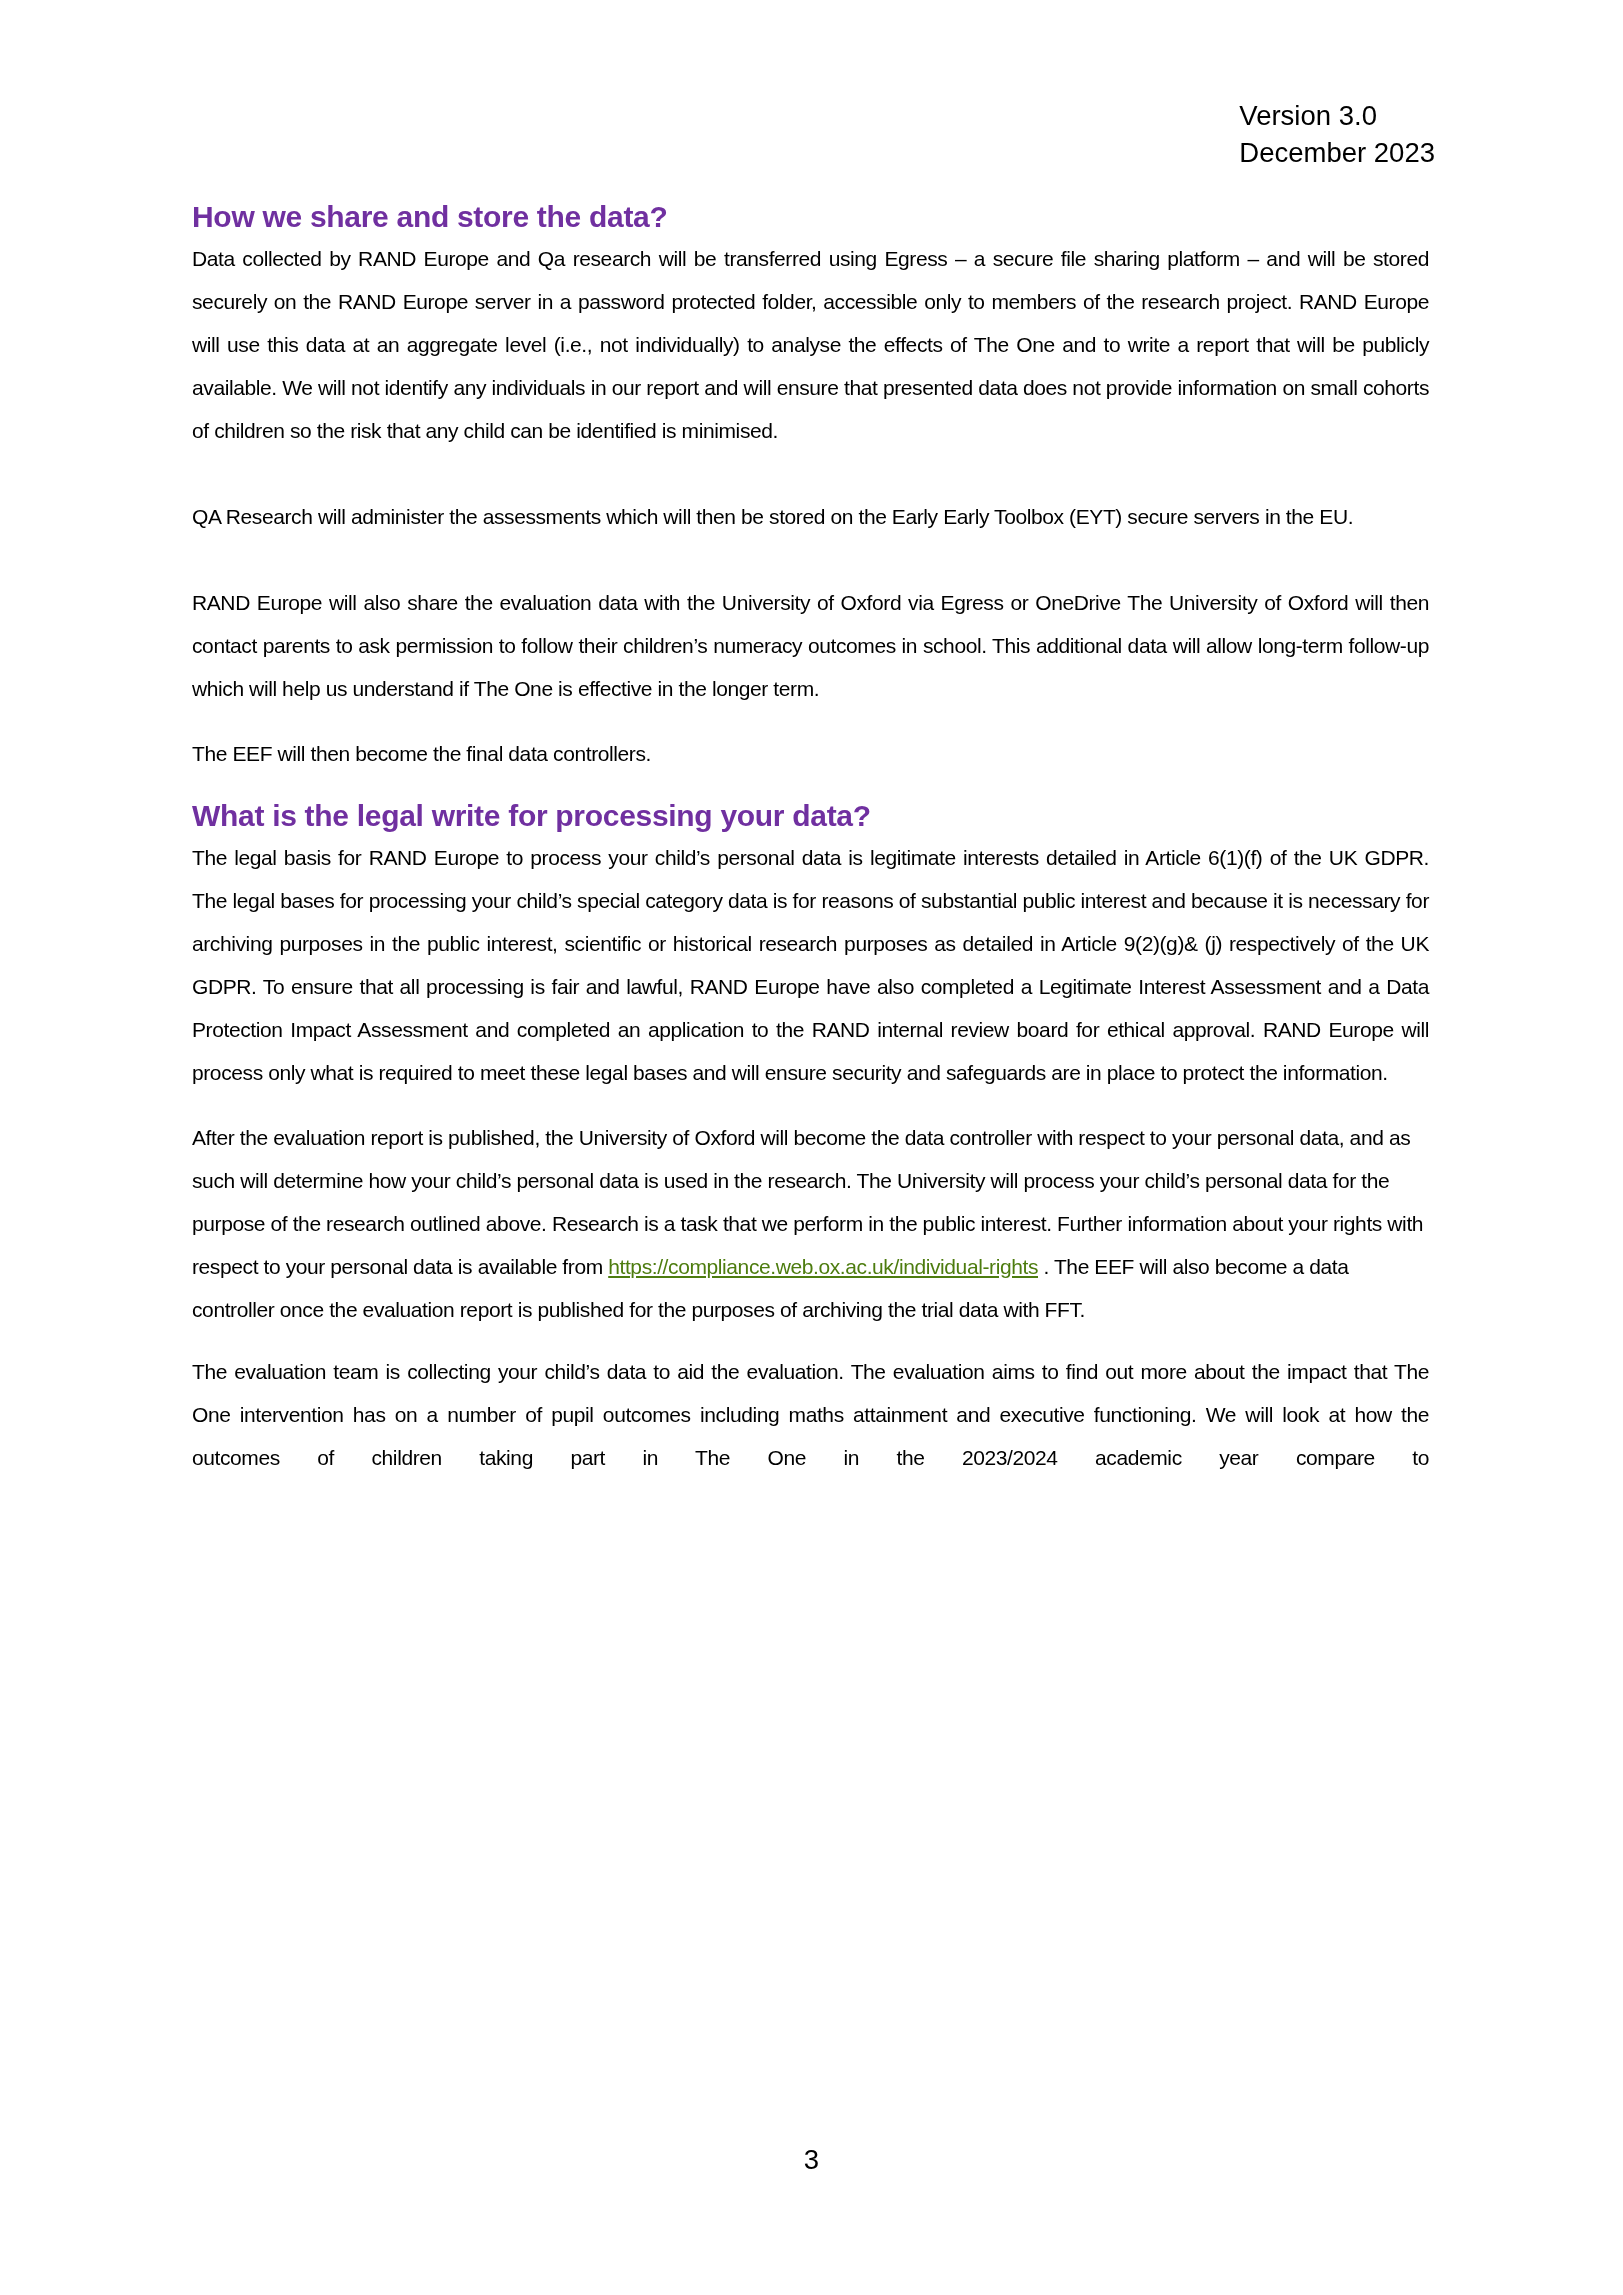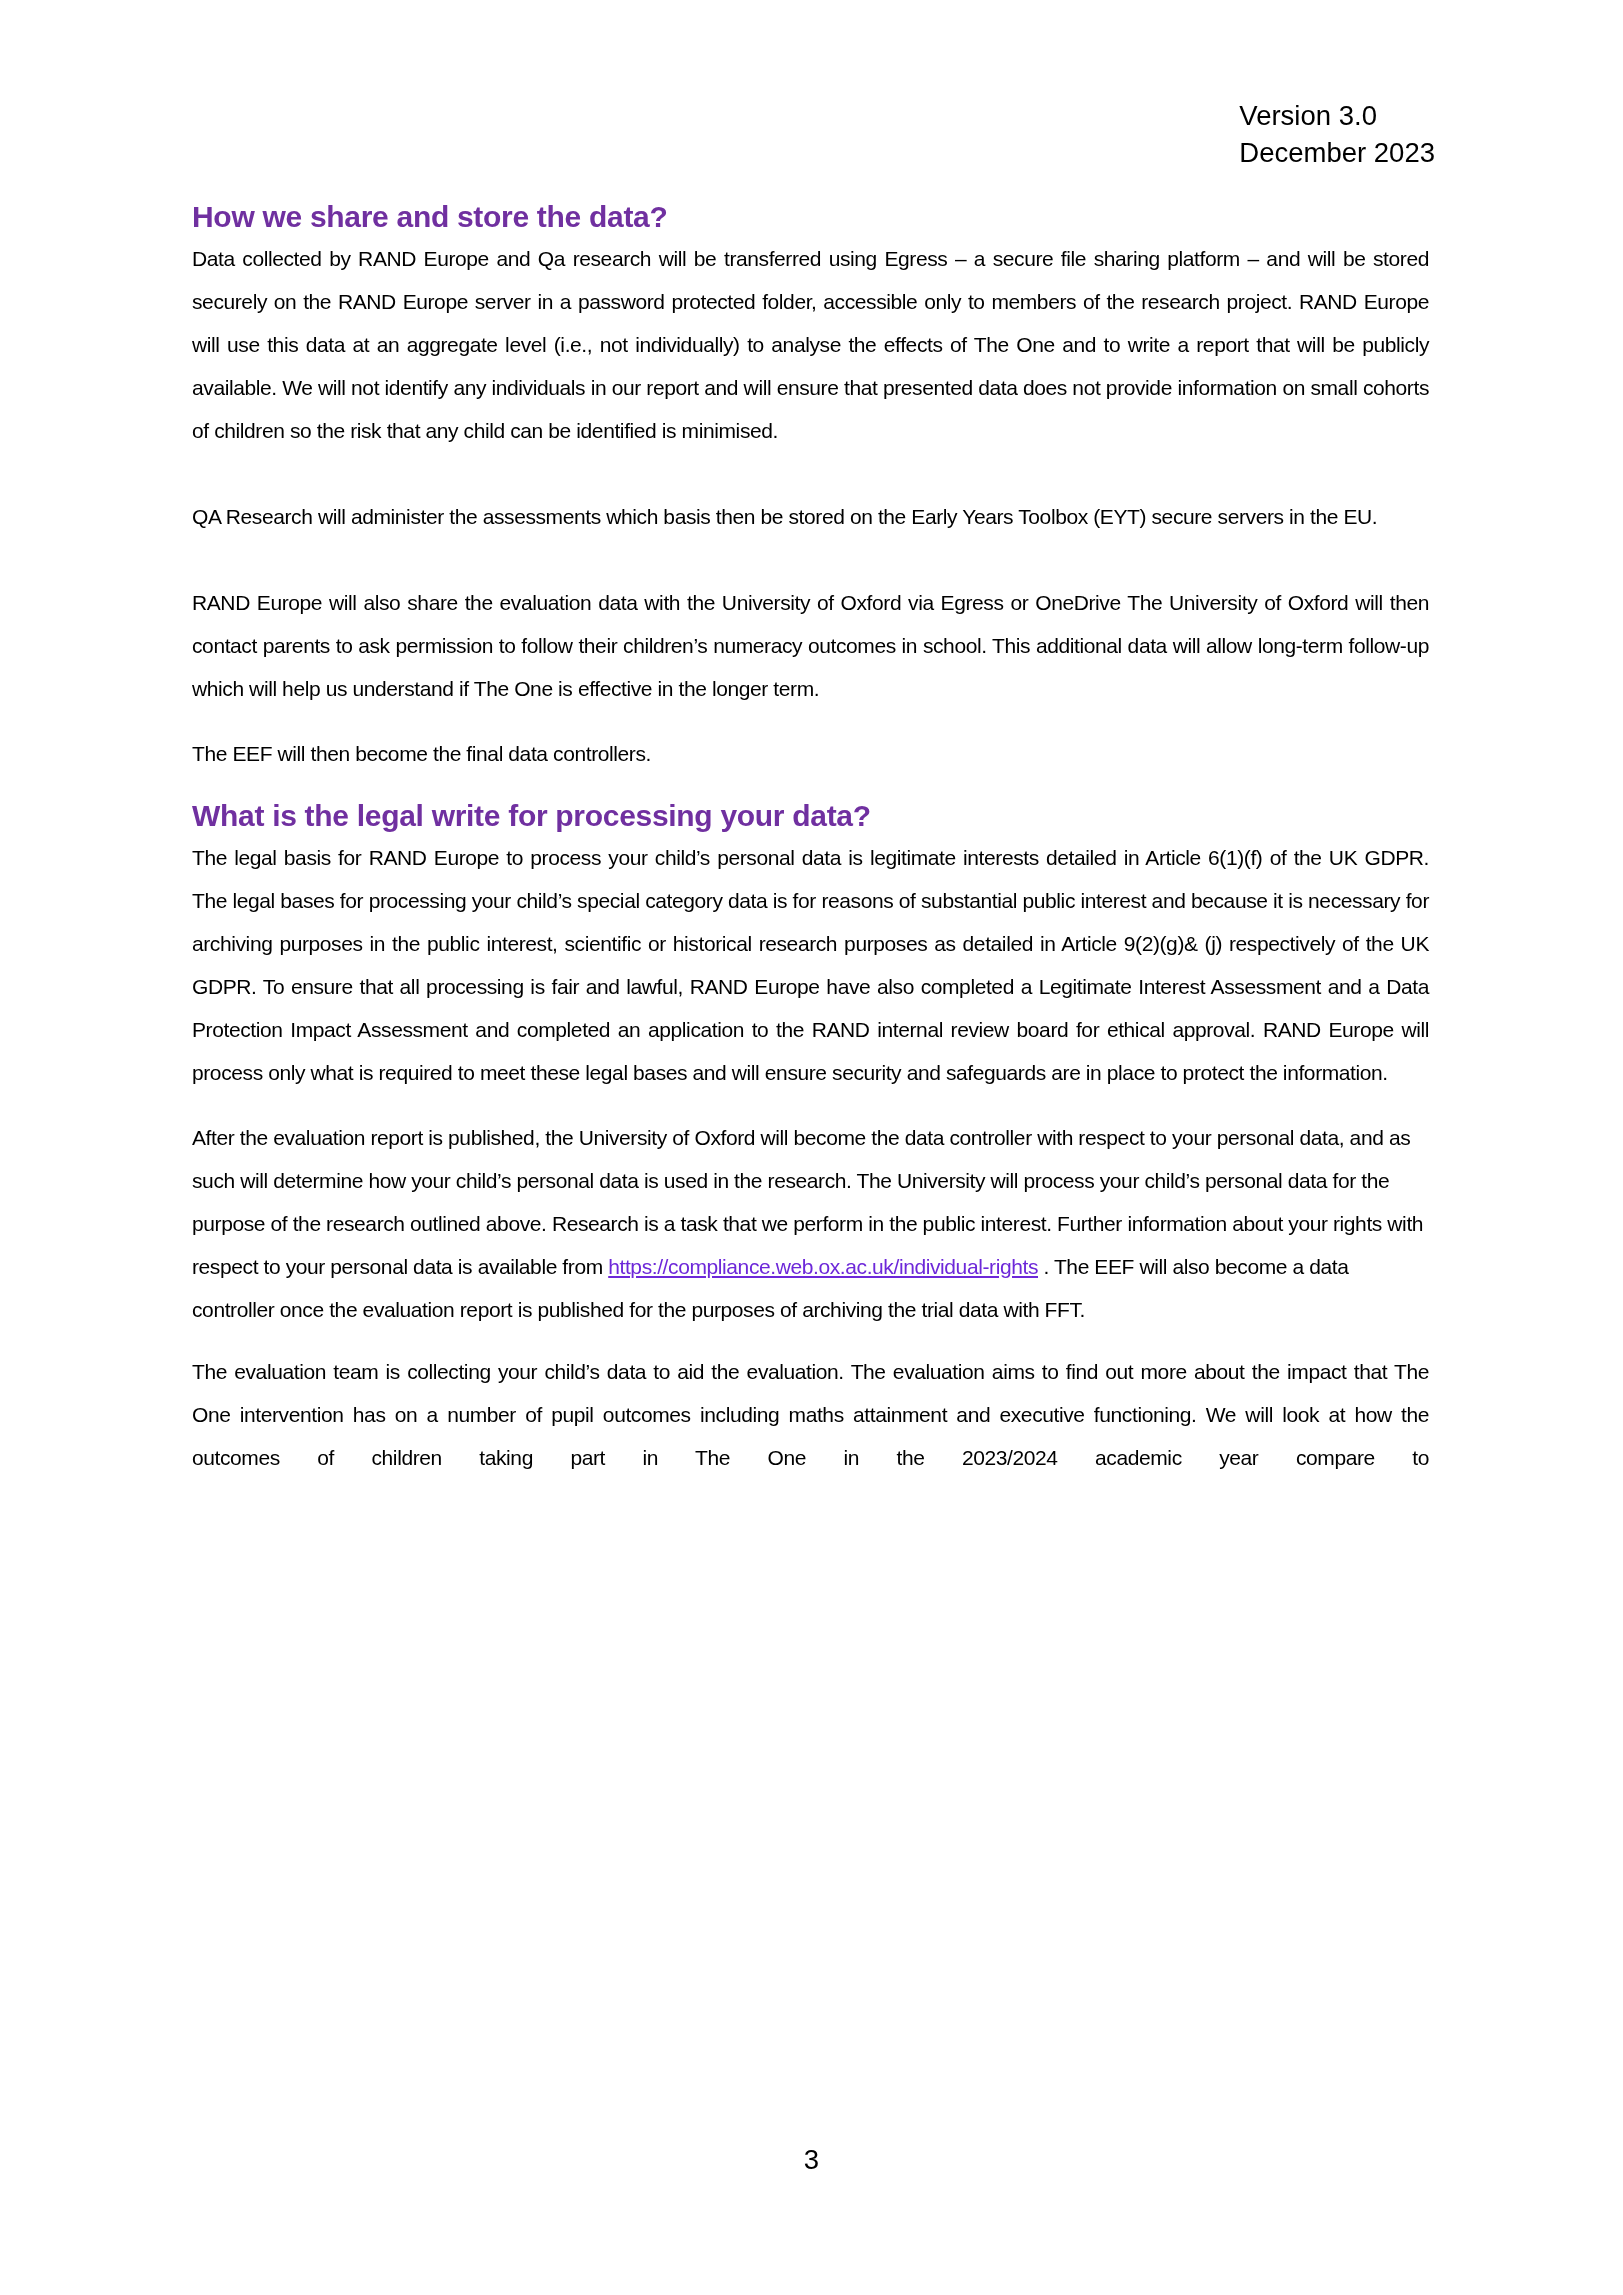--- a/index.html
+++ b/index.html
@@ -10,40 +10,40 @@
                   font-size: 27.5px; line-height: 37px; }
   .content { position: absolute; left: 192px; top: 196px; width: 1237px; }
   h2 { font-size: 30px; font-weight: bold; color: #7030A0; margin: 0; line-height: 41px;
        letter-spacing: -0.3px; }
   p { font-size: 21px; line-height: 43px; margin: 0; letter-spacing: -0.4px; }
   p.just { text-align: justify; }
   p.left { text-align: left; }
   .gap-big { height: 43px; }
   .gap-small { height: 22px; }
   .gap-head { height: 19.6px; }
-  a.link { color: #6d28d9; text-decoration: underline; }
+  a.link { color: #4d7c0f; text-decoration: underline; }
   .page-number { position: absolute; left: 0; width: 1623px; top: 2141px; text-align: center;
                  font-size: 27.5px; line-height: 37px; }
 </style>
 </head>
 <body>
 
 <div class="page">
 
   <div class="header-block">
     <div>Version 3.0</div>
     <div>December 2023</div>
   </div>
 
   <div class="content">
 
     <h2>How we share and store the data?</h2>
     <p class="just">Data collected by RAND Europe and Qa research will be transferred using Egress – a secure file sharing platform – and will be stored securely on the RAND Europe server in a password protected folder, accessible only to members of the research project. RAND Europe will use this data at an aggregate level (i.e., not individually) to analyse the effects of The One and to write a report that will be publicly available. We will not identify any individuals in our report and will ensure that presented data does not provide information on small cohorts of children so the risk that any child can be identified is minimised.</p>
     <div class="gap-big"></div>
-    <p class="just">QA Research will administer the assessments which basis then be stored on the Early Years Toolbox (EYT) secure servers in the EU.</p>
+    <p class="just">QA Research will administer the assessments which will then be stored on the Early Early Toolbox (EYT) secure servers in the EU.</p>
     <div class="gap-big"></div>
     <p class="just">RAND Europe will also share the evaluation data with the University of Oxford via Egress or OneDrive The University of Oxford will then contact parents to ask permission to follow their children’s numeracy outcomes in school. This additional data will allow long-term follow-up which will help us understand if The One is effective in the longer term.</p>
     <div class="gap-small"></div>
     <p class="just">The EEF will then become the final data controllers.</p>
     <div class="gap-head"></div>
 
     <h2>What is the legal write for processing your data?</h2>
     <p class="just">The legal basis for RAND Europe to process your child’s personal data is legitimate interests detailed in Article 6(1)(f) of the UK GDPR. The legal bases for processing your child’s special category data is for reasons of substantial public interest and because it is necessary for archiving purposes in the public interest, scientific or historical research purposes as detailed in Article 9(2)(g)&amp; (j) respectively of the UK GDPR. To ensure that all processing is fair and lawful, RAND Europe have also completed a Legitimate Interest Assessment and a Data Protection Impact Assessment and completed an application to the RAND internal review board for ethical approval. RAND Europe will process only what is required to meet these legal bases and will ensure security and safeguards are in place to protect the information.</p>
     <div class="gap-small"></div>
     <p class="left"><span>After the evaluation report is published, the University of Oxford will become the data controller with respect to your personal data, and as such will determine how your child’s personal data is used in the research. The University will process your child’s personal data for the purpose of the research outlined above.  Research is a task that we perform in the public interest. Further information about your rights with respect to your personal data is available from </span><a class="link" href="#">https://compliance.web.ox.ac.uk/individual-rights</a><span> . The EEF will also become a data controller once the evaluation report is published for the purposes of archiving the trial data with FFT.</span></p>

